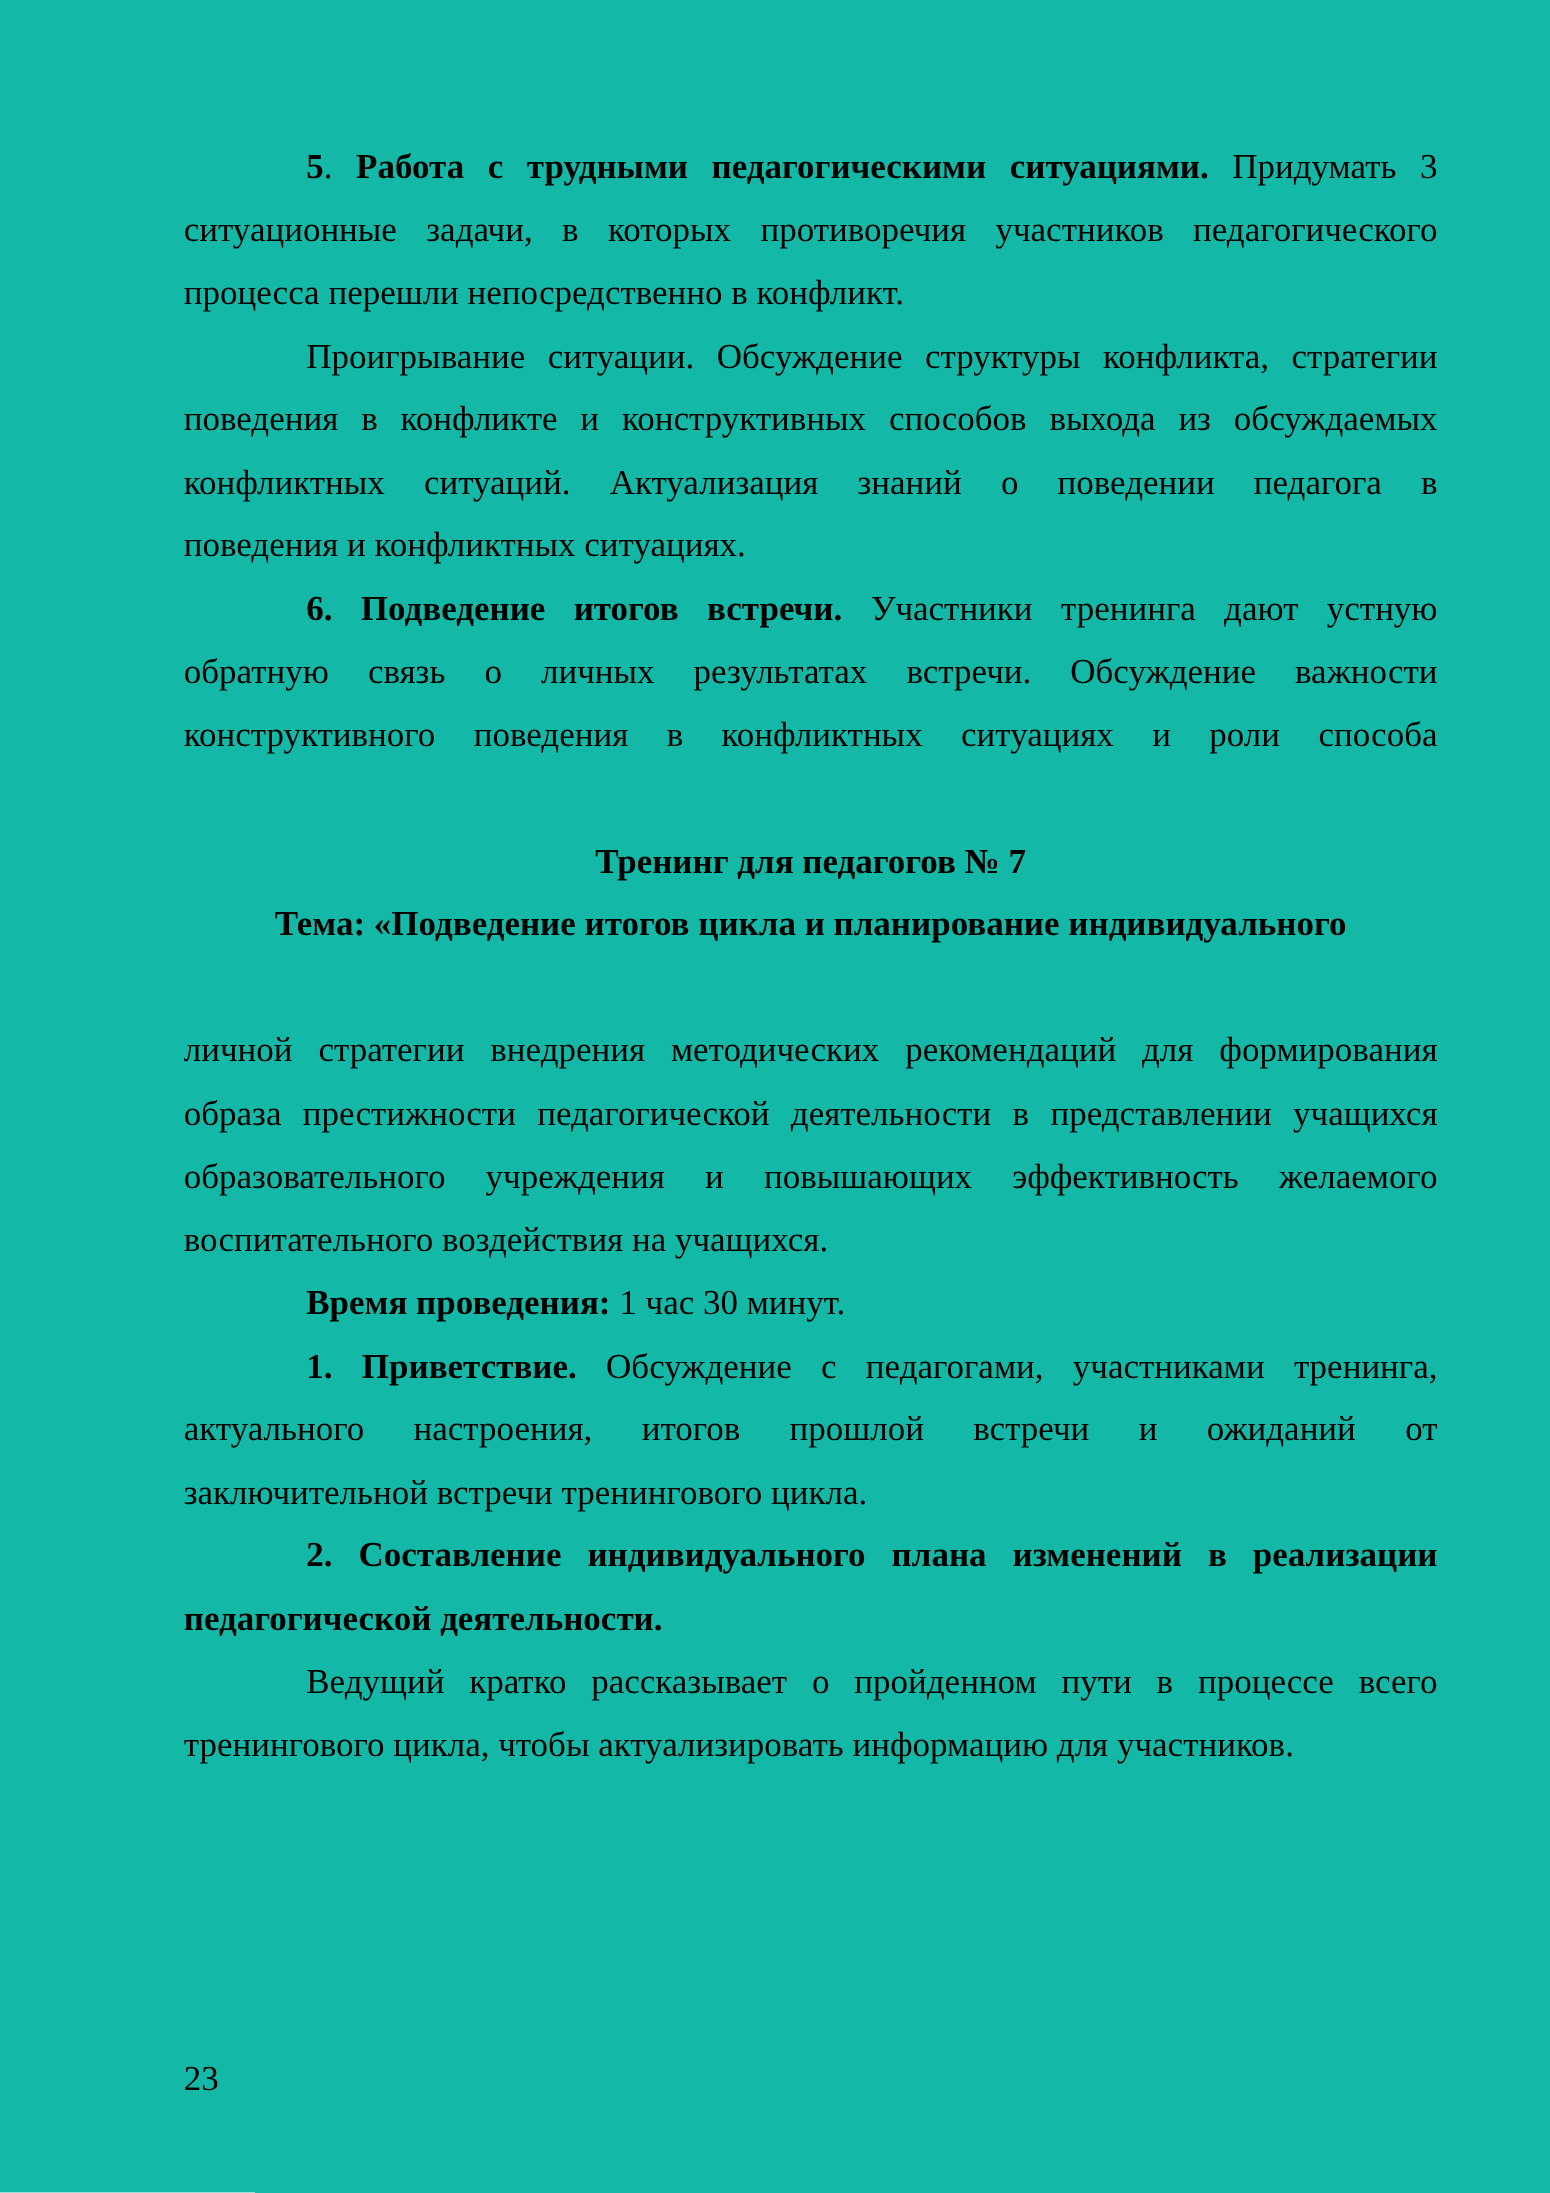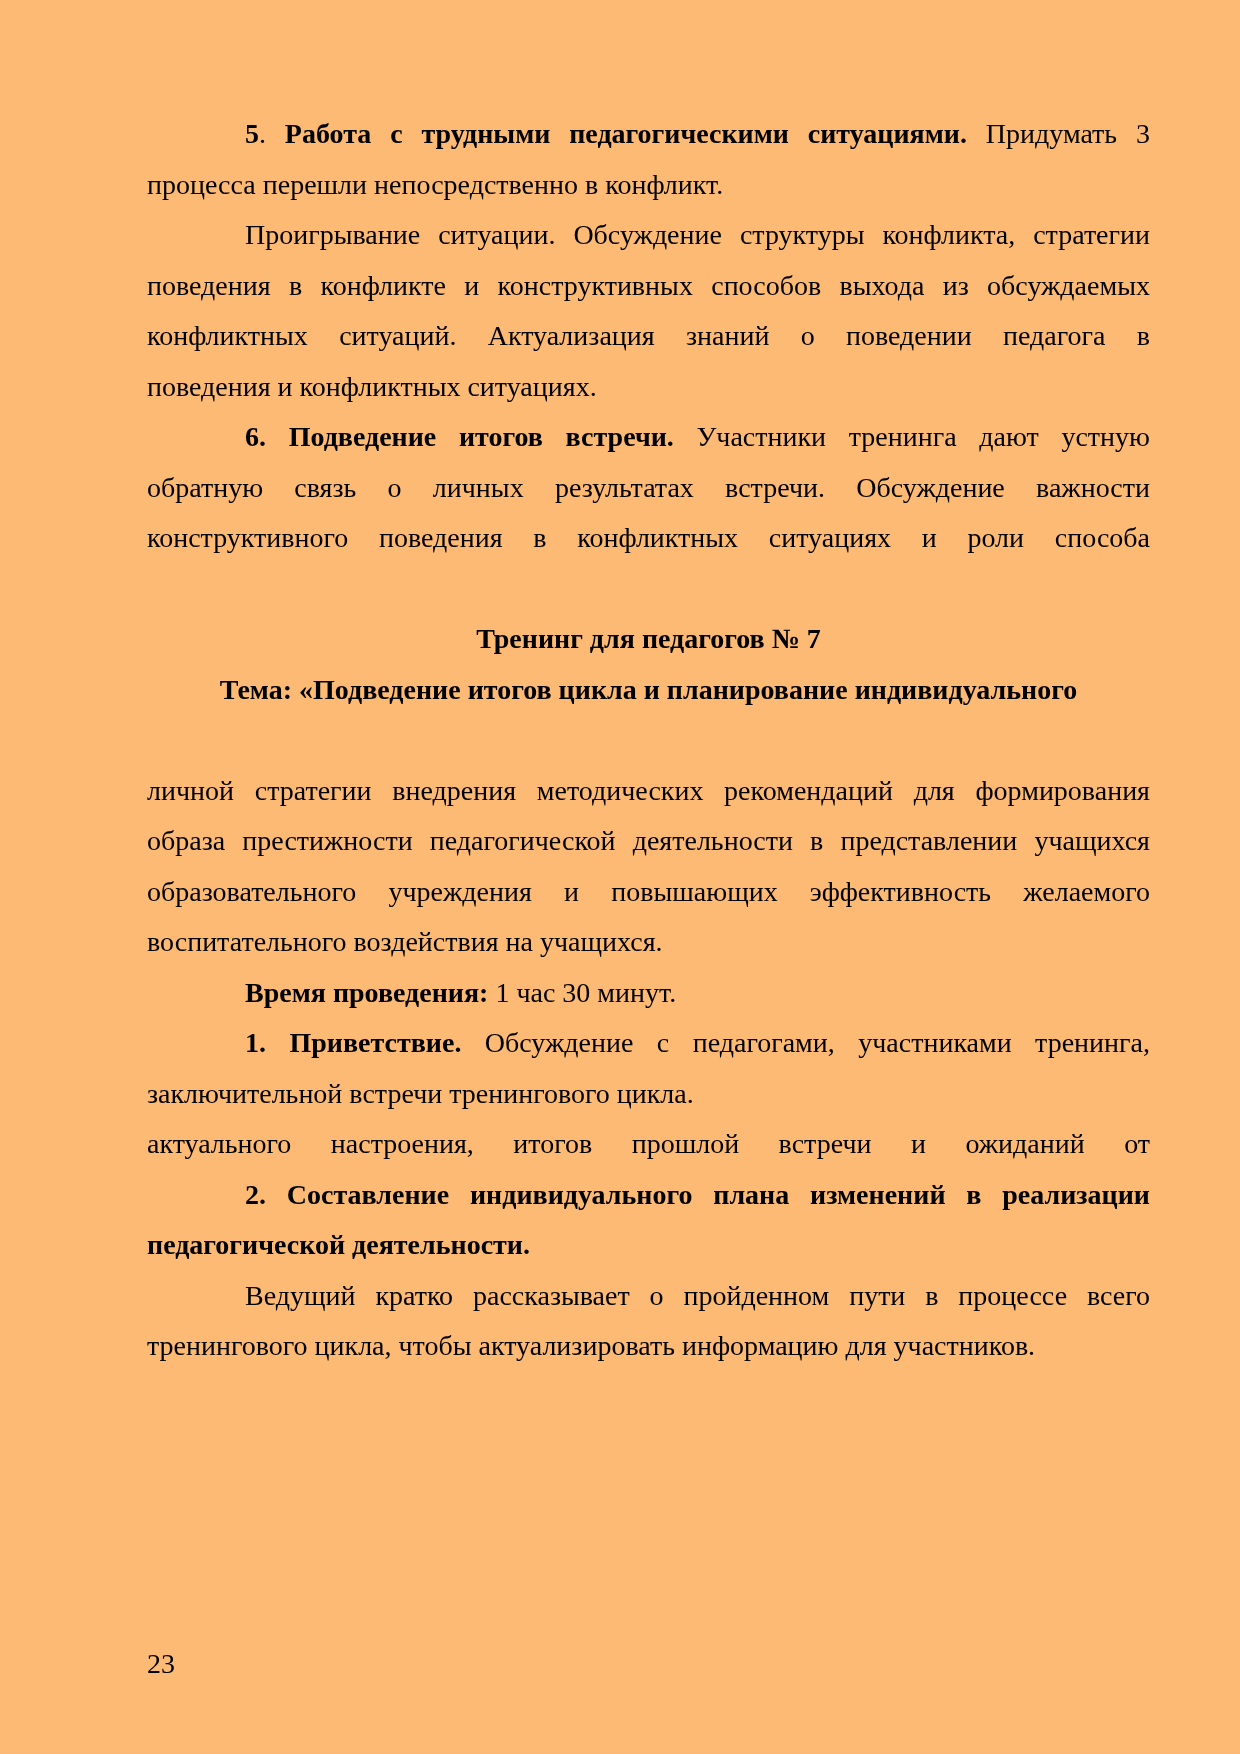--- a/index.html
+++ b/index.html
@@ -12,21 +12,21 @@
     height: 1754px;
     font-family: "Liberation Serif", "DejaVu Serif", serif;
     color: #000000;
     position: relative;
   }
   .page {
     position: absolute;
     left: 0; top: 0;
     width: 1240px;
     height: 1754px;
-    background: #fdba74;
+    background: #14b8a6;
     overflow: hidden;
   }
   .text-area {
     position: absolute;
     left: 147px;
     top: 109px;
     width: 1003px;
     font-size: 28px;
     line-height: 50.5px;
   }
@@ -57,20 +57,21 @@
     line-height: 50.5px;
   }
 </style>
 </head>
 <body>
 
 <div class="page">
   <main class="text-area">
       <div class="block para">
         <div class="line indent"><span class="b">5</span><span>. </span><span class="b">Работа с трудными педагогическими ситуациями.</span><span> Придумать 3</span></div>
+        <div class="line"><span>ситуационные задачи, в которых противоречия участников педагогического</span></div>
         <div class="line last"><span>процесса перешли непосредственно в конфликт.</span></div>
       </div>
       <div class="block para">
         <div class="line indent"><span>Проигрывание ситуации. Обсуждение структуры конфликта, стратегии</span></div>
         <div class="line"><span>поведения в конфликте и конструктивных способов выхода из обсуждаемых</span></div>
         <div class="line"><span>конфликтных ситуаций. Актуализация знаний о поведении педагога в</span></div>
         <div class="line last"><span>поведения и конфликтных ситуациях.</span></div>
       </div>
       <div class="block para">
         <div class="line indent"><span class="b">6. Подведение итогов встречи.</span><span> Участники тренинга дают устную</span></div>
@@ -87,22 +88,22 @@
         <div class="line"><span>личной стратегии внедрения методических рекомендаций для формирования</span></div>
         <div class="line"><span>образа престижности педагогической деятельности в представлении учащихся</span></div>
         <div class="line"><span>образовательного учреждения и повышающих эффективность желаемого</span></div>
         <div class="line last"><span>воспитательного воздействия на учащихся.</span></div>
       </div>
       <div class="block para">
         <div class="line indent last"><span class="b">Время проведения:</span><span> 1 час 30 минут.</span></div>
       </div>
       <div class="block para">
         <div class="line indent"><span class="b">1. Приветствие.</span><span> Обсуждение с педагогами, участниками тренинга,</span></div>
+        <div class="line"><span>актуального настроения, итогов прошлой встречи и ожиданий от</span></div>
         <div class="line last"><span>заключительной встречи тренингового цикла.</span></div>
-        <div class="line"><span>актуального настроения, итогов прошлой встречи и ожиданий от</span></div>
       </div>
       <div class="block para">
         <div class="line indent"><span class="b">2. Составление индивидуального плана изменений в реализации</span></div>
         <div class="line last"><span class="b">педагогической деятельности.</span></div>
       </div>
       <div class="block para">
         <div class="line indent"><span>Ведущий кратко рассказывает о пройденном пути в процессе всего</span></div>
         <div class="line last"><span>тренингового цикла, чтобы актуализировать информацию для участников.</span></div>
       </div>
     </main>

